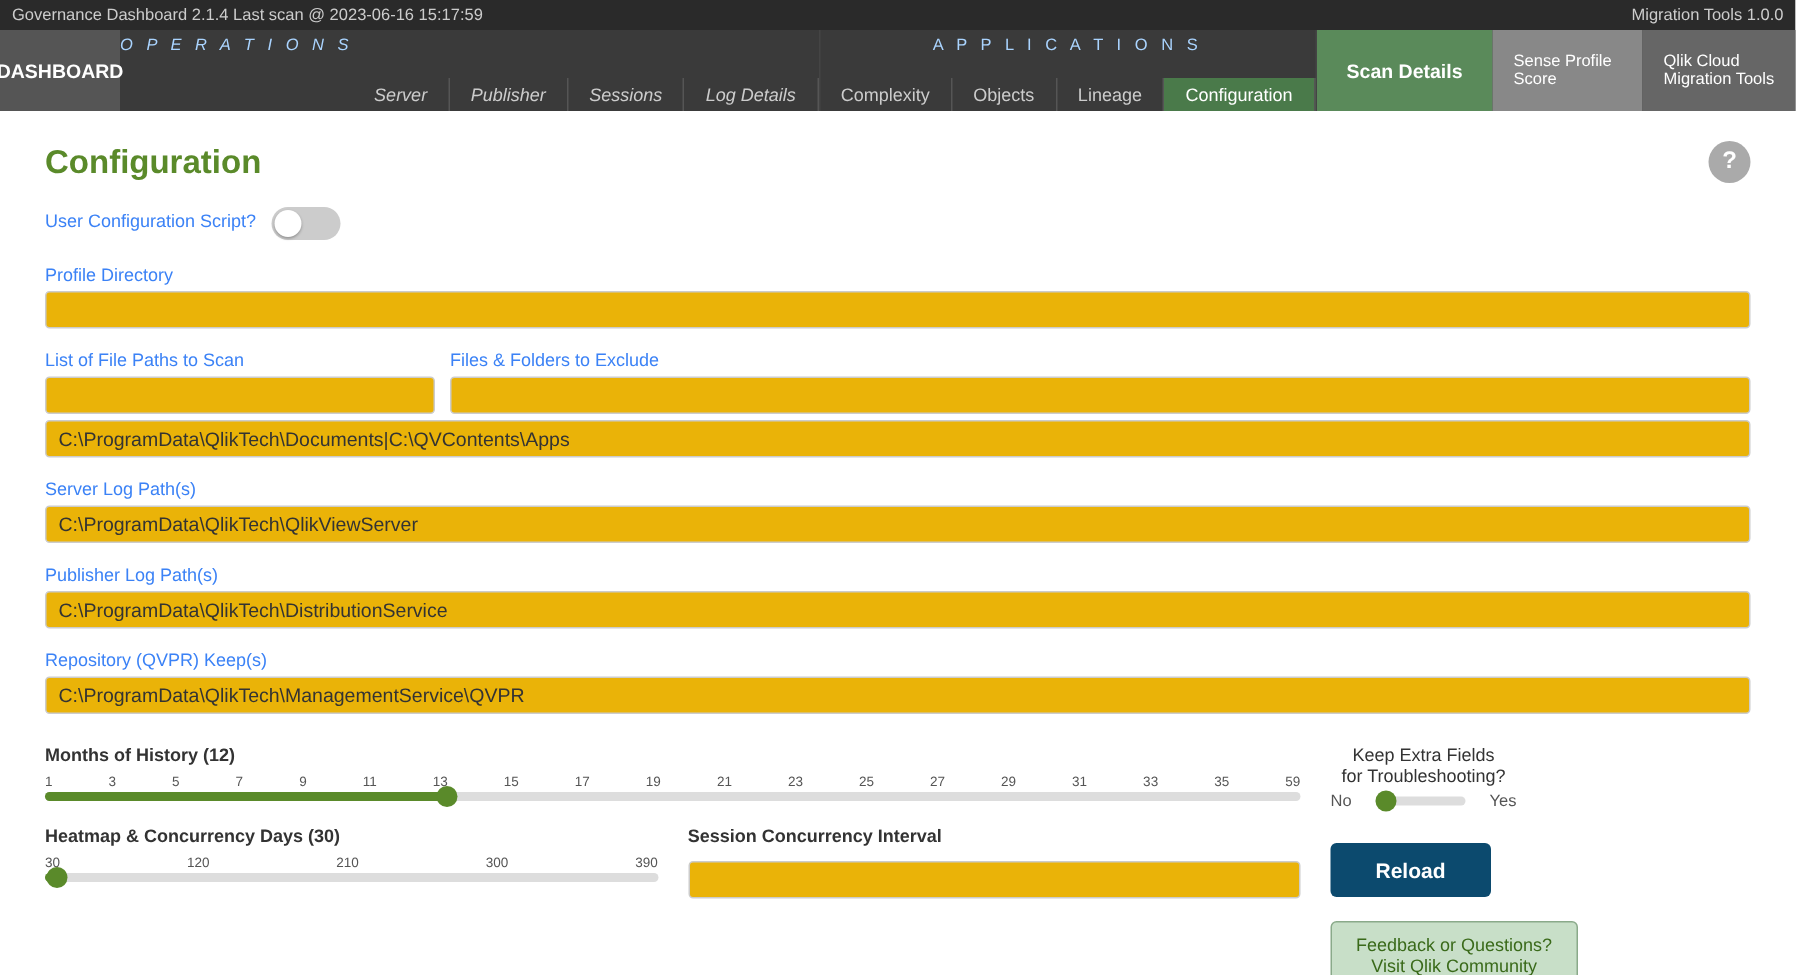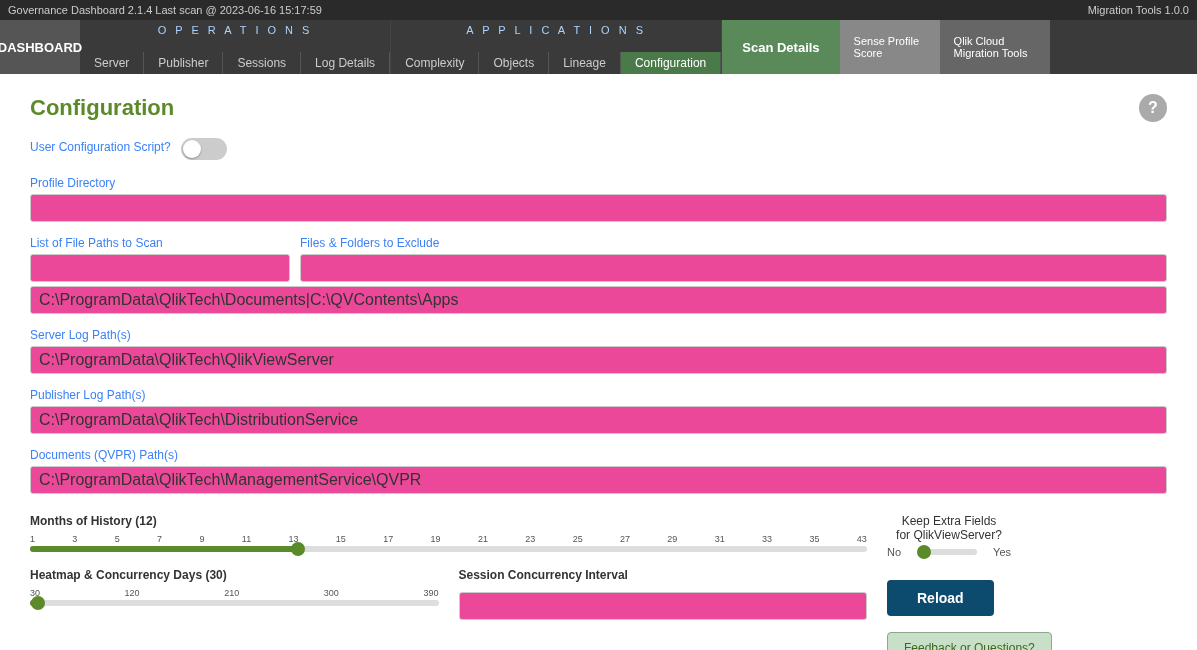--- a/index.html
+++ b/index.html
@@ -79,23 +79,24 @@
       justify-content: center;
       padding: 0 14px;
       font-size: 11px;
       text-align: left;
       width: 110px;
     }
 
     
     .ops-section {
       display: flex;
-      flex-direction: column;
+      flex-direction: row;
       border-right: 1px solid #444;
       flex: 0 0 auto;
+      font-style: italic;
     }
     .ops-title {
       color: #aad4ff;
       font-size: 11px;
       letter-spacing: 3px;
       text-align: center;
       padding-top: 4px;
     }
     .ops-tabs {
       display: flex;
@@ -168,22 +169,22 @@
       font-size: 12px;
       color: #3b82f6;
       margin-bottom: 4px;
       display: block;
     }
     .form-input {
       width: 100%;
       padding: 4px 8px;
       border: 1px solid #ccc;
       border-radius: 3px;
-      font-size: 16px;
-      background: #ec4899;
+      font-size: 13px;
+      background: #eab308;
       color: #333;
     }
 
     .toggle-row {
       display: flex;
       align-items: center;
       gap: 10px;
       margin-bottom: 16px;
     }
     .toggle {
@@ -430,21 +431,21 @@
     <label class="form-label">Server Log Path(s)</label>
     <input class="form-input" type="text" value="C:\ProgramData\QlikTech\QlikViewServer" style="">
   </div>
 
   <div class="form-row">
     <label class="form-label">Publisher Log Path(s)</label>
     <input class="form-input" type="text" value="C:\ProgramData\QlikTech\DistributionService" style="">
   </div>
 
   <div class="form-row">
-    <label class="form-label">Documents (QVPR) Path(s)</label>
+    <label class="form-label">Repository (QVPR) Keep(s)</label>
     <input class="form-input" type="text" value="C:\ProgramData\QlikTech\ManagementService\QVPR" style="">
   </div>
 
   <div class="sliders-main">
     <div class="left-sliders">
 
       <div style="margin-bottom:16px;">
         <div class="slider-title">Months of History (12)</div>
         <div class="slider-scale">
           <span>1</span>
@@ -458,21 +459,21 @@
           <span>17</span>
           <span>19</span>
           <span>21</span>
           <span>23</span>
           <span>25</span>
           <span>27</span>
           <span>29</span>
           <span>31</span>
           <span>33</span>
           <span>35</span>
-          <span>43</span>
+          <span>59</span>
         </div>
         <div class="slider-container">
           <div class="slider-track">
             <div class="slider-fill" style="width:32%;"></div>
             <div class="slider-thumb" style="left:calc(32% - 7px);"></div>
           </div>
         </div>
       </div>
 
       <div style="display:flex; gap:20px;">
@@ -498,21 +499,21 @@
         </div>
       </div>
 
     </div>
 
     <div class="right-controls">
 
       <div class="keep-extra-block">
         <div style="font-size:12px; color:#333; text-align:center; margin-bottom:4px;">
           <span>Keep Extra Fields</span><br>
-          <span>for QlikViewServer?</span>
+          <span>for Troubleshooting?</span>
         </div>
         <div class="yes-no-row">
           <span class="yes-no-label">No</span>
           <div class="mini-slider-track">
             <div class="mini-slider-thumb"></div>
           </div>
           <span class="yes-no-label">Yes</span>
         </div>
       </div>
 

